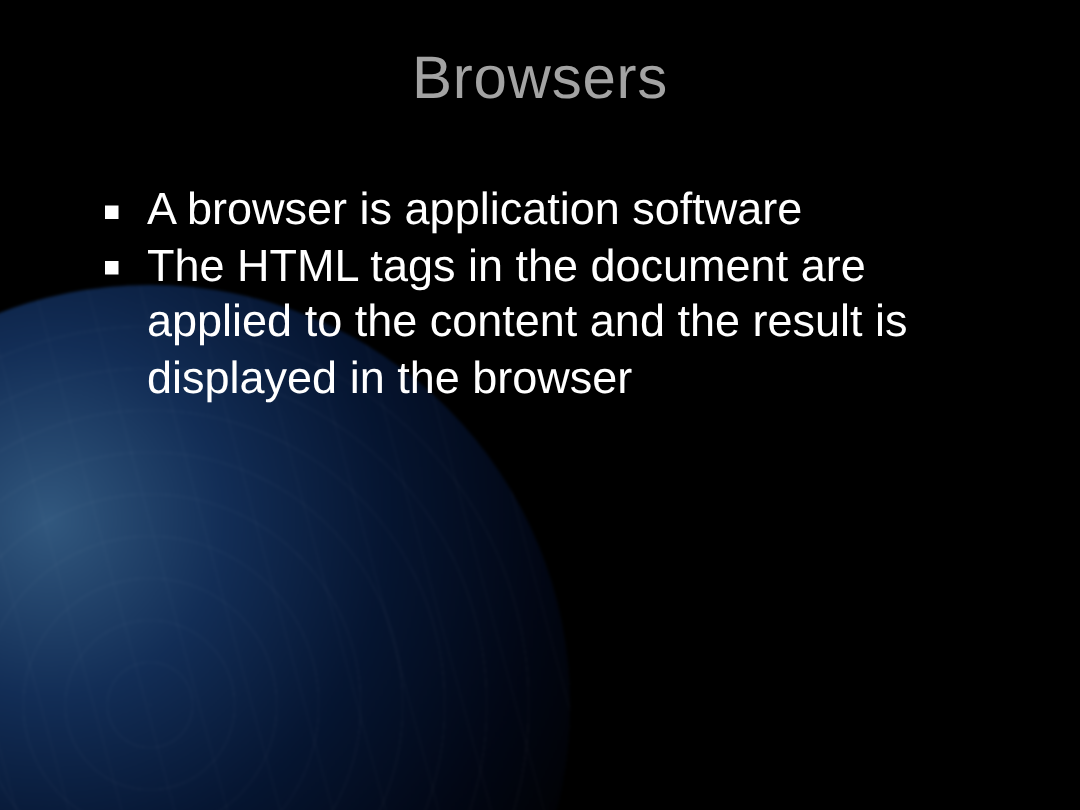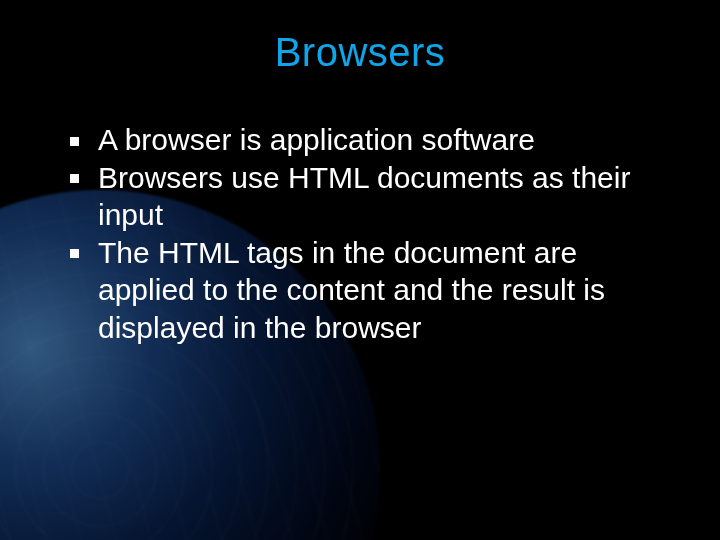--- a/index.html
+++ b/index.html
@@ -47,21 +47,21 @@
     mix-blend-mode: screen;
   }
   .content {
     position: relative;
     z-index: 1;
     width: 100%;
     height: 100%;
     box-sizing: border-box;
   }
   .title {
-    color: #0ea5e9;
+    color: #a3a3a3;
     font-size: 40px;
     text-align: center;
     padding-top: 30px;
     font-weight: 400;
     letter-spacing: 0.5px;
   }
   .body {
     margin-top: 46px;
     padding: 0 48px 0 48px;
   }
@@ -92,18 +92,17 @@
 </head>
 <body>
 
 <div class="slide">
   <div class="globe"></div>
   <div class="content">
     <div class="title">Browsers</div>
     <div class="body">
       <ul class="bullets">
         <li>A browser is application software</li>
-        <li>Browsers use HTML documents as their input</li>
         <li>The HTML tags in the document are applied to the content and the result is displayed in the browser</li>
       </ul>
     </div>
   </div>
 </div>
 
 </body></html>

